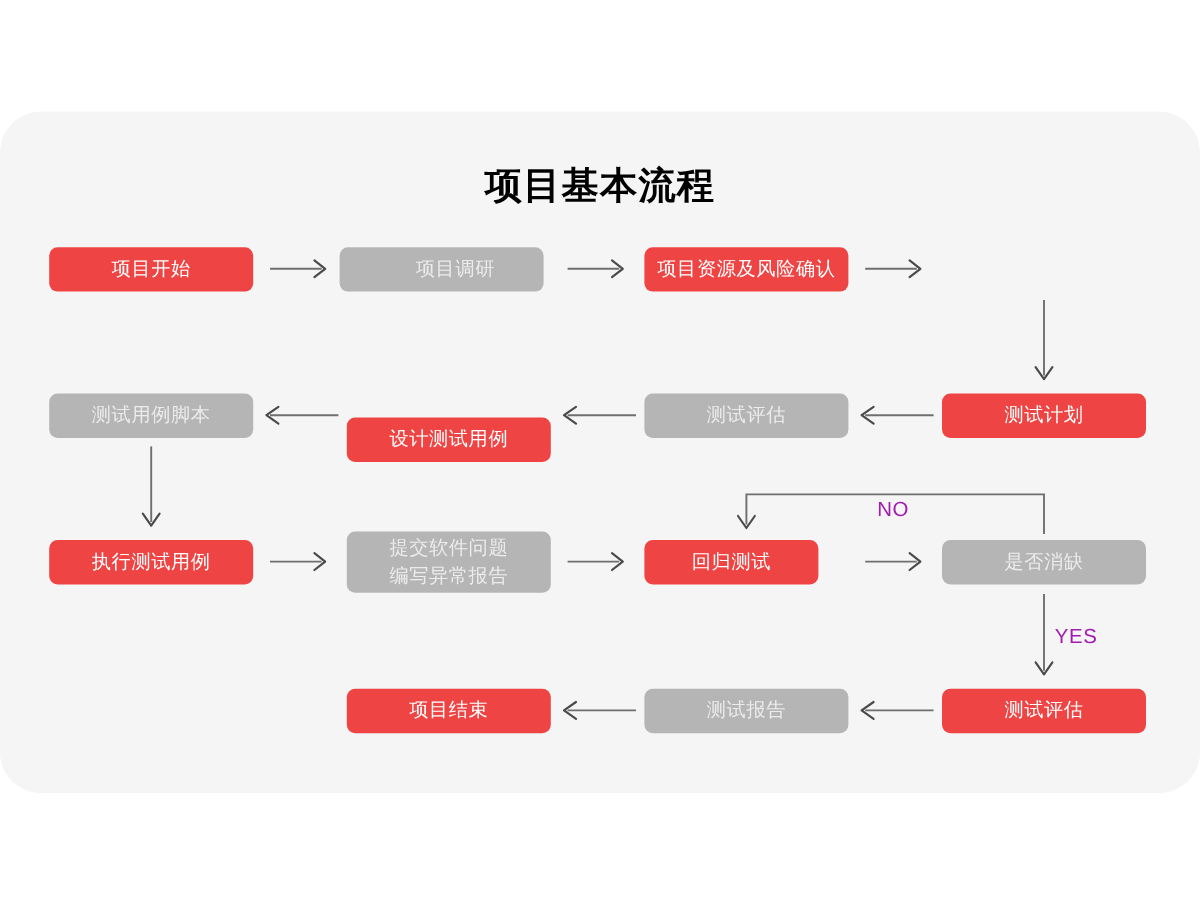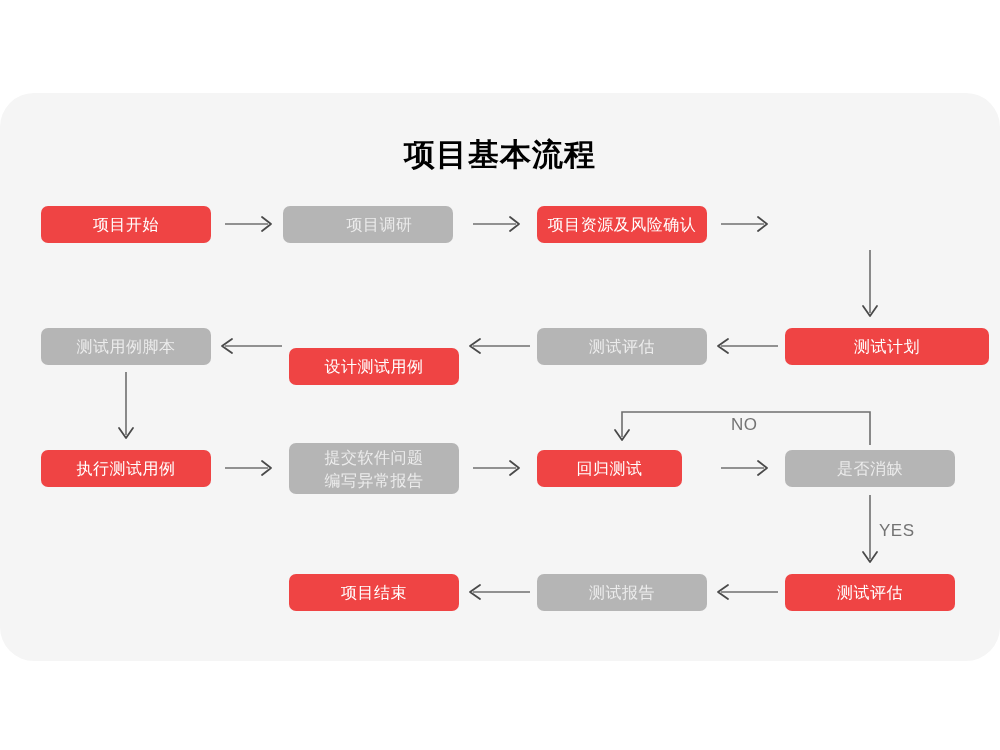--- a/index.html
+++ b/index.html
@@ -86,21 +86,21 @@
     fill: none;
     stroke: #4a4a4a;
     stroke-width: 1.8;
     stroke-linecap: round;
     stroke-linejoin: round;
   }
 
   .branch-label {
     position: absolute;
     font-size: 17px;
-    color: #737373;
+    color: #a21caf;
     letter-spacing: 0.5px;
     user-select: none;
   }
 </style>
 </head>
 <body>
 
 <div id="root">
 
   <div class="card"></div>
@@ -181,21 +181,21 @@
   <div class="branch-label" style="left:731px; top:415px;">NO</div>
   <div class="branch-label" style="left:879px; top:521px;">YES</div>
 
   <div class="node purple" style="left:41px;  top:206px; width:170px; height:37px;">项目开始</div>
   <div class="node gray" style="left:283px; top:206px; width:170px; height:37px;padding-left:23px;">项目调研</div>
   <div class="node purple" style="left:537px; top:206px; width:170px; height:37px;">项目资源及风险确认</div>
 
   <div class="node gray" style="left:41px;  top:328px; width:170px; height:37px;">测试用例脚本</div>
   <div class="node purple" style="left:289px; top:328px; width:170px; height:37px;margin-top:20px;">设计测试用例</div>
   <div class="node gray" style="left:537px; top:328px; width:170px; height:37px;">测试评估</div>
-  <div class="node purple" style="left:785px; top:328px; width:204px; height:37px;">测试计划</div>
+  <div class="node purple" style="left:785px; top:328px; width:170px; height:37px;">测试计划</div>
 
   <div class="node purple" style="left:41px;  top:450px; width:170px; height:37px;">执行测试用例</div>
   <div class="node gray" style="left:289px; top:443px; width:170px; height:51px;">提交软件问题
 编写异常报告</div>
   <div class="node purple" style="left:537px; top:450px; width:145px; height:37px;">回归测试</div>
   <div class="node gray" style="left:785px; top:450px; width:170px; height:37px;">是否消缺</div>
 
   <div class="node purple" style="left:289px; top:574px; width:170px; height:37px;">项目结束</div>
   <div class="node gray" style="left:537px; top:574px; width:170px; height:37px;">测试报告</div>
   <div class="node purple" style="left:785px; top:574px; width:170px; height:37px;">测试评估</div>

